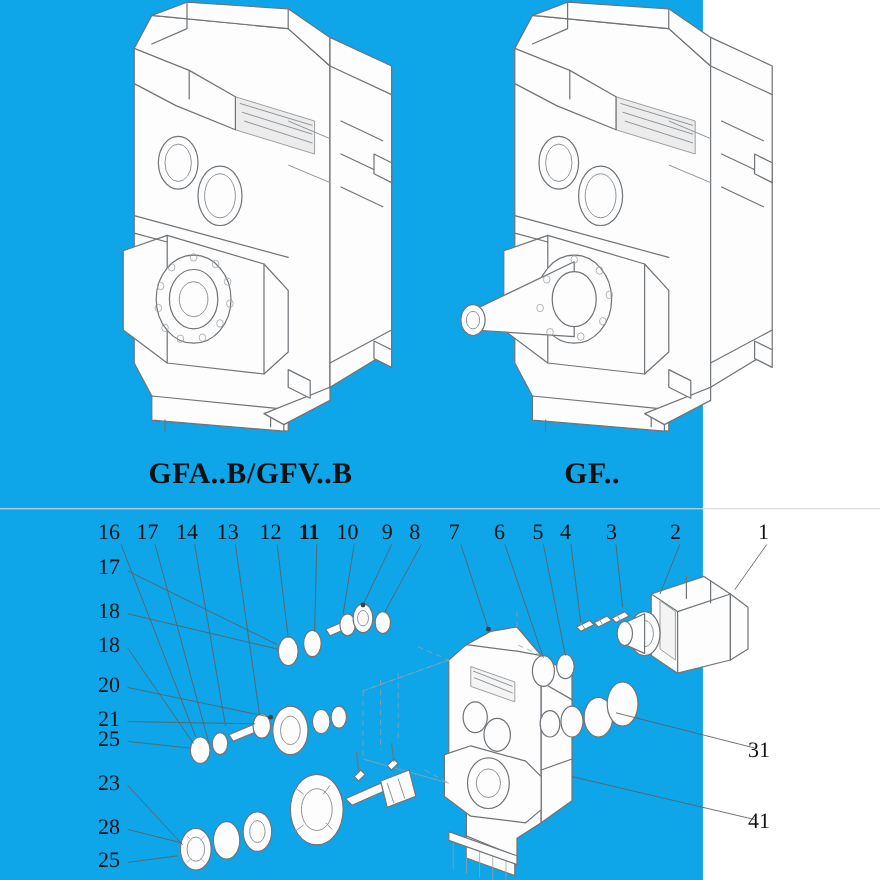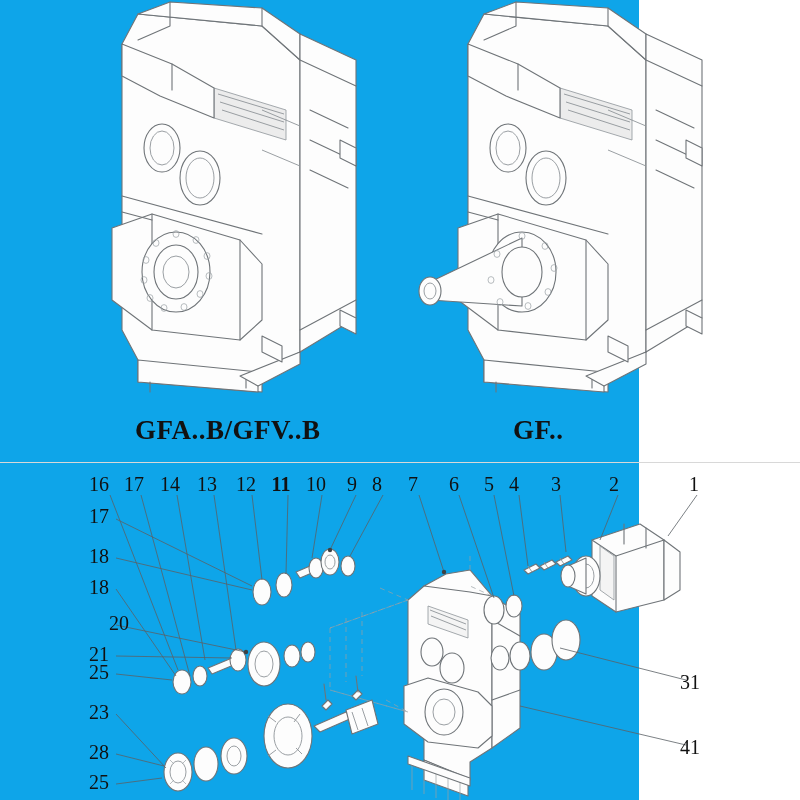--- a/index.html
+++ b/index.html
@@ -335,21 +335,21 @@
       <div class="callout" style="left: 402px; top: 473px;">7</div>
       <div class="callout" style="left: 443px; top: 473px;">6</div>
       <div class="callout" style="left: 478px; top: 473px;">5</div>
       <div class="callout" style="left: 503px; top: 473px;">4</div>
       <div class="callout" style="left: 545px; top: 473px;">3</div>
       <div class="callout" style="left: 603px; top: 473px;">2</div>
       <div class="callout" style="left: 683px; top: 473px;">1</div>
       <div class="callout" style="left: 88px; top: 505px;">17</div>
       <div class="callout" style="left: 88px; top: 545px;">18</div>
       <div class="callout" style="left: 88px; top: 576px;">18</div>
-      <div class="callout" style="left: 88px; top: 612px; margin-left: 20px;">20</div>
+      <div class="callout" style="left: 88px; top: 612px;">20</div>
       <div class="callout" style="left: 88px; top: 643px;">21</div>
       <div class="callout" style="left: 88px; top: 661px;">25</div>
       <div class="callout" style="left: 88px; top: 701px;">23</div>
       <div class="callout" style="left: 88px; top: 741px;">28</div>
       <div class="callout" style="left: 88px; top: 771px;">25</div>
       <div class="callout" style="left: 679px; top: 671px;">31</div>
       <div class="callout" style="left: 679px; top: 736px;">41</div>
     </div>
 
 </div>

